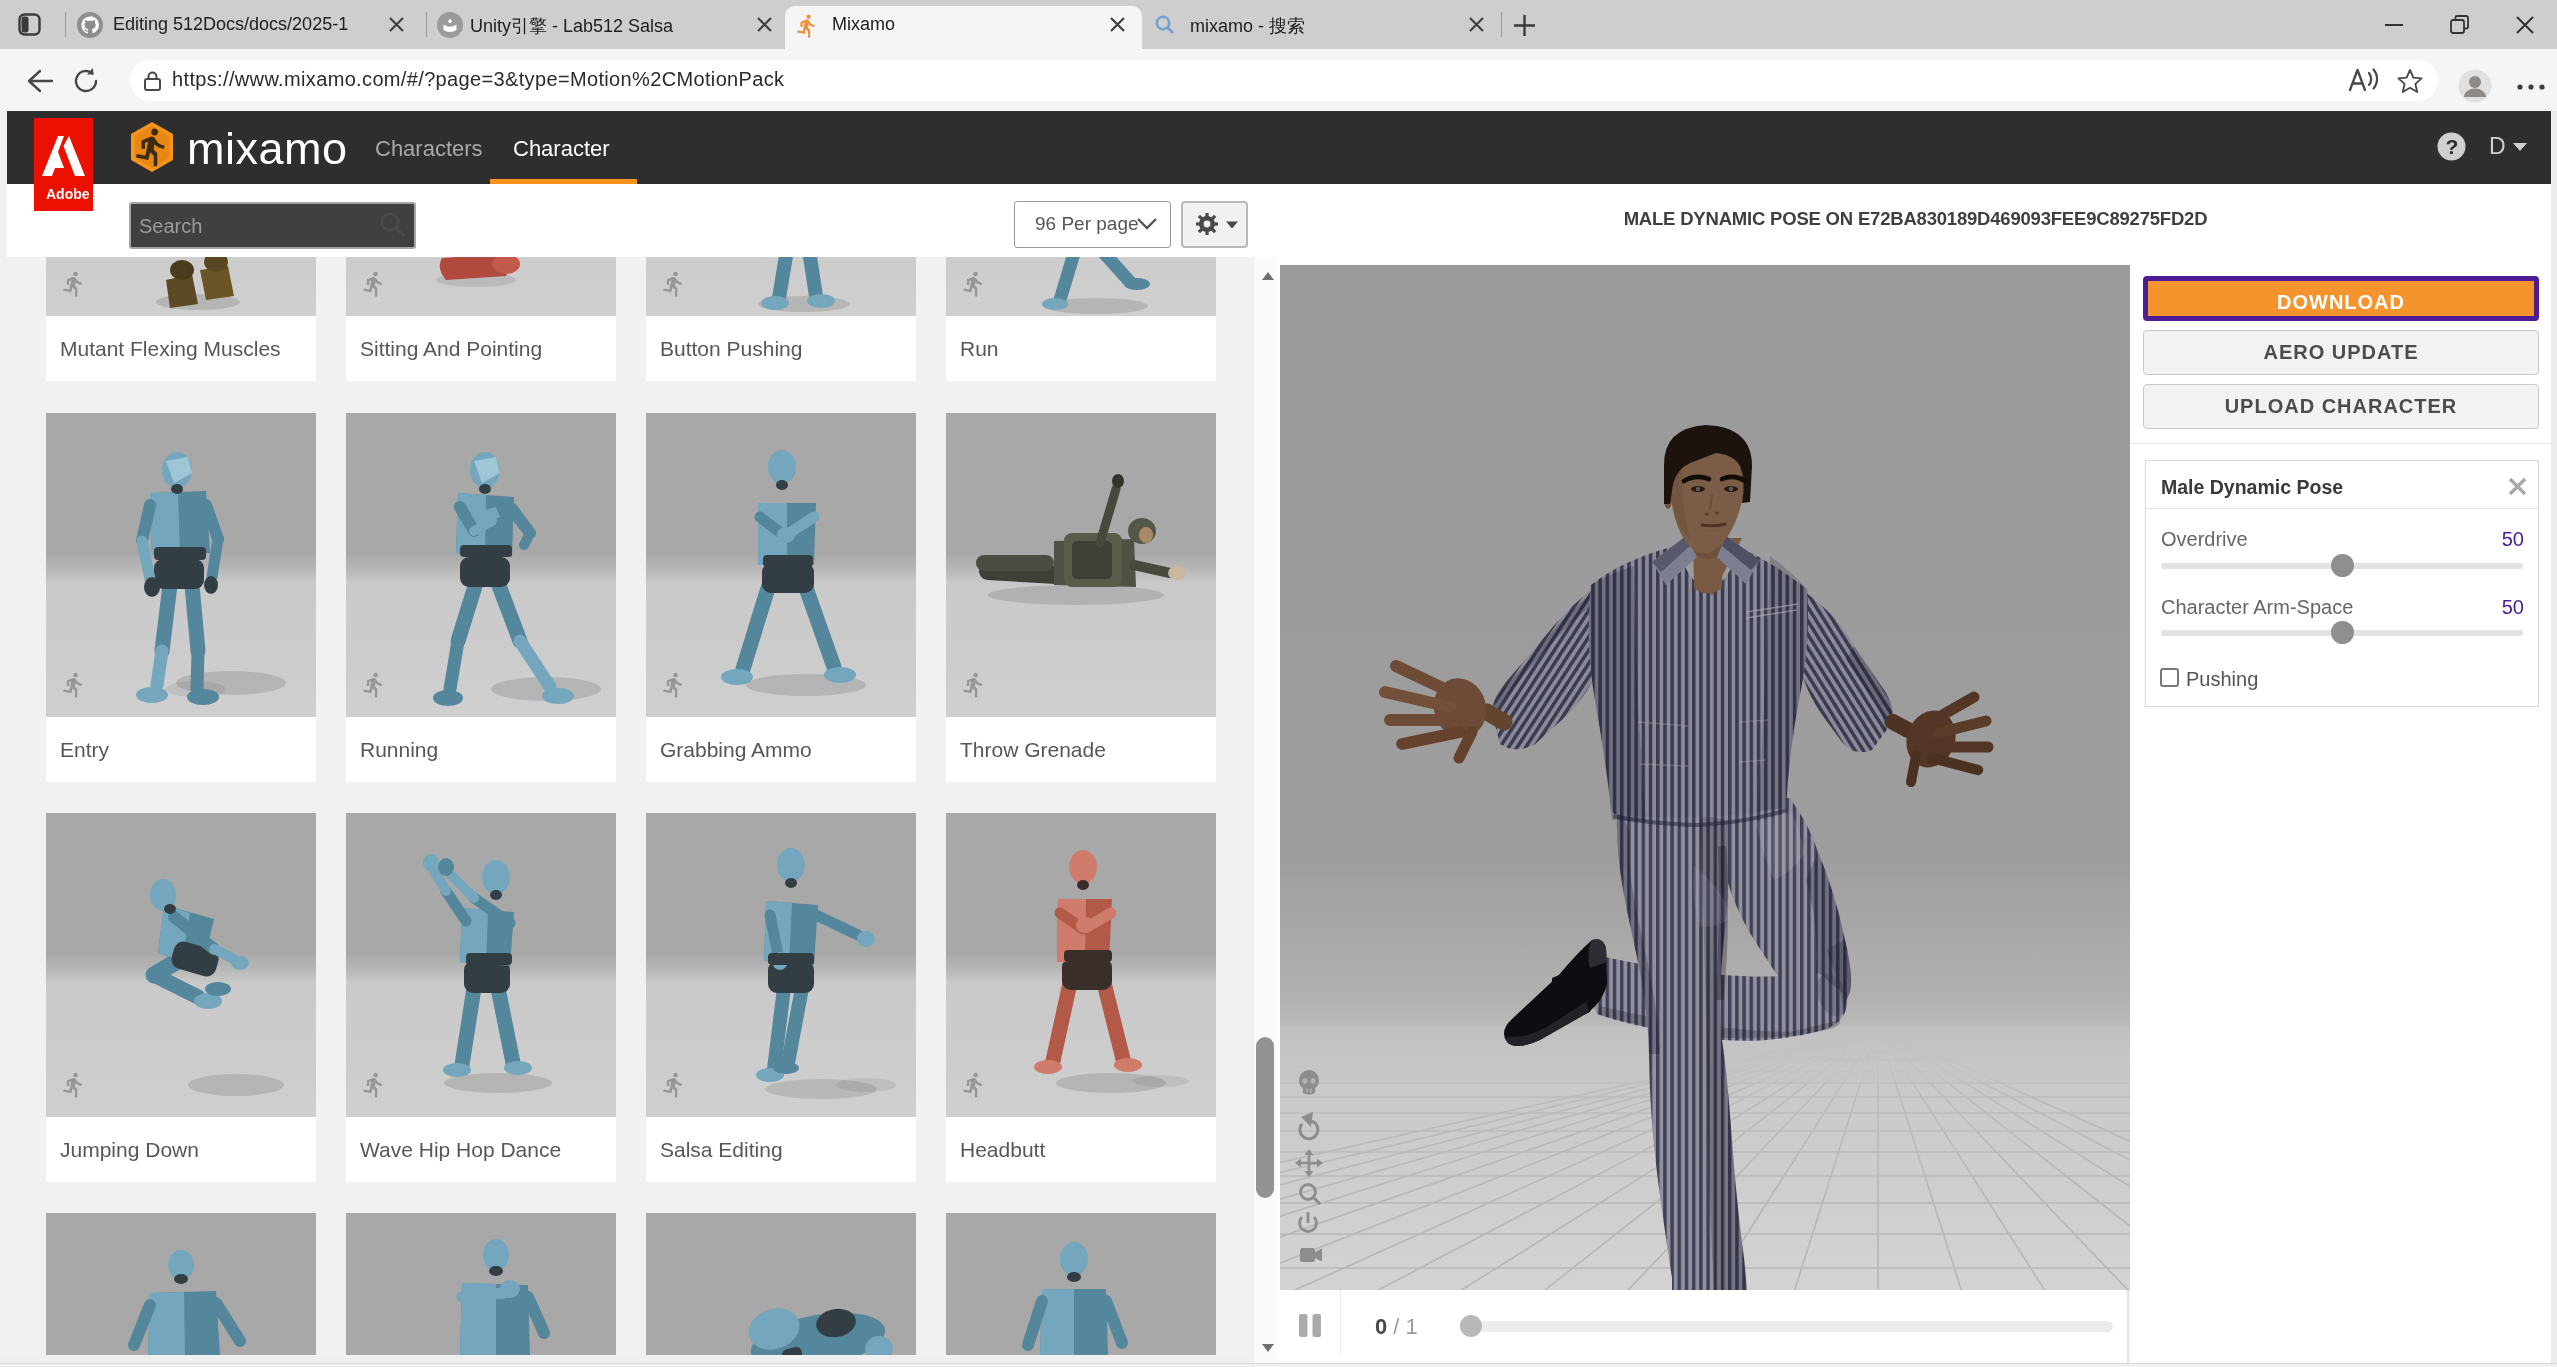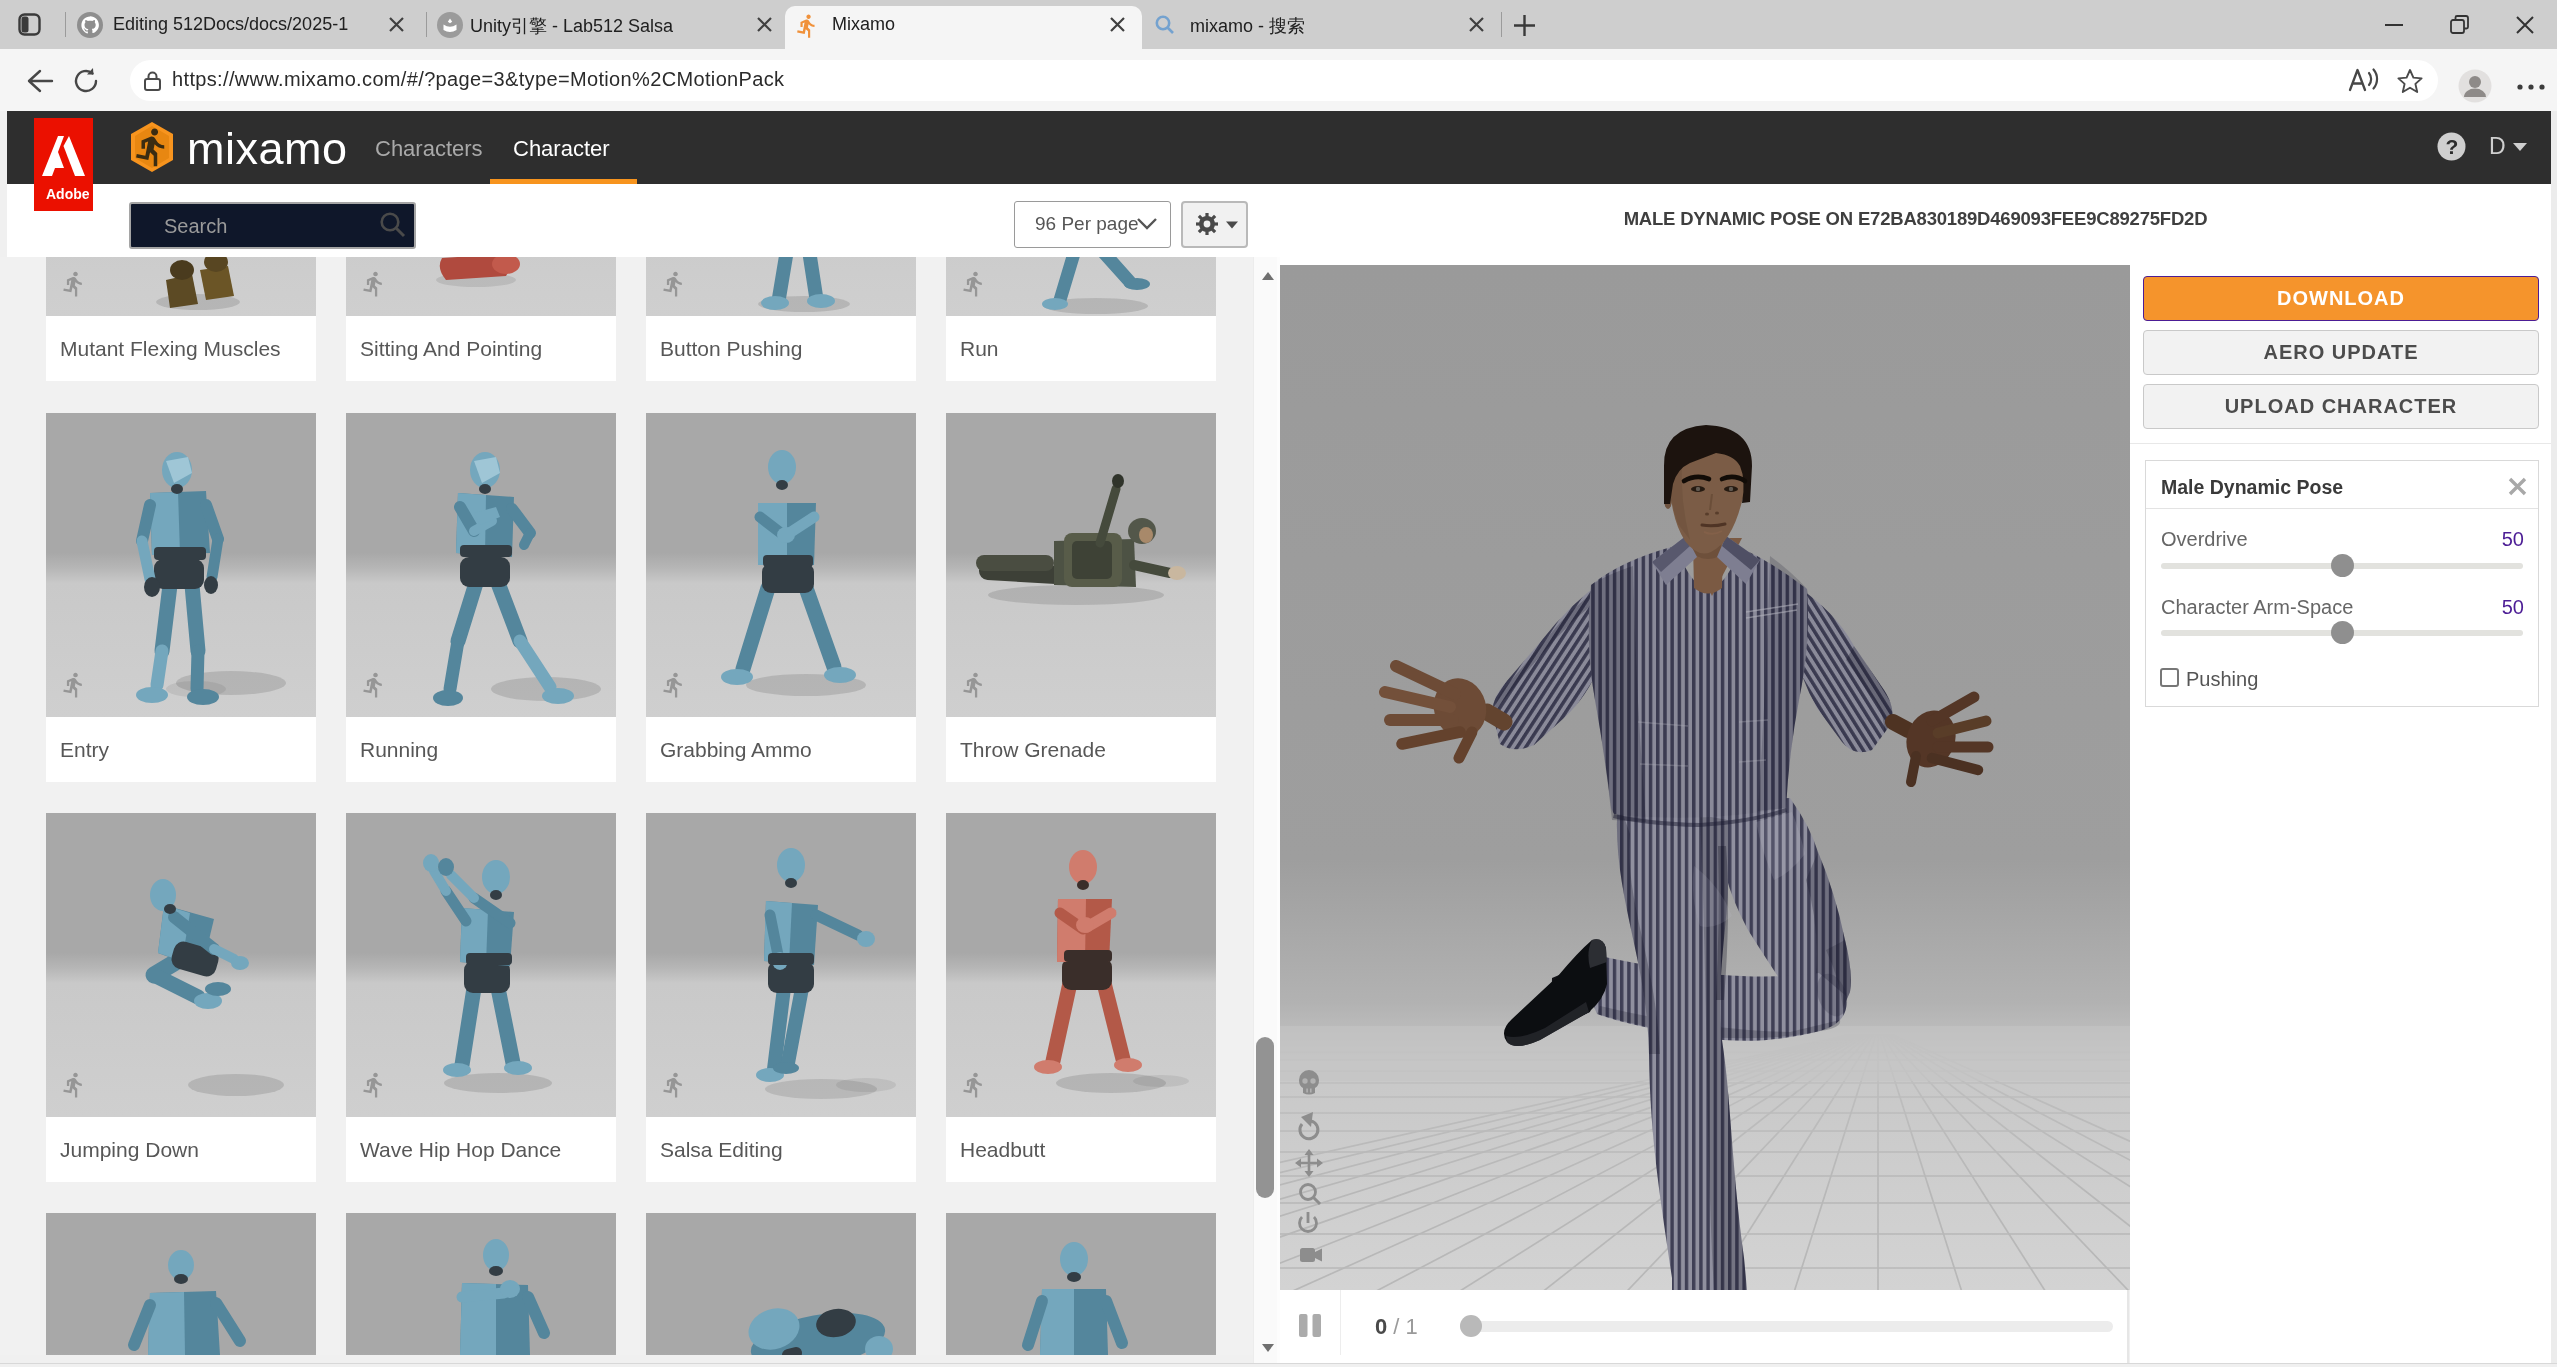--- a/index.html
+++ b/index.html
@@ -24,40 +24,40 @@
  color:#3f3f3f;letter-spacing:-0.2px}
 #player{left:1280px;top:1290px;width:849px;height:73px;background:#fff;border-right:2px solid #e6e6e6}
 #psep{left:1340px;top:1290px;width:1px;height:65px;background:#ededed}
 #ptrack{left:1460px;top:1321px;width:653px;height:11px;background:#ececec;border-radius:6px}
 #pthumb{left:1460px;top:1315px;width:22px;height:22px;background:#b9b9b9;border-radius:50%}
 #ptime{left:1375px;top:1314px;font-size:22px;color:#9a9a9a}
 #rpanel{left:2130px;top:265px;width:421px;height:1098px;background:#fff}
 .rbtn{position:absolute;left:2143px;width:396px;height:45px;border-radius:4px;
  font-size:20px;font-weight:bold;letter-spacing:1px;text-align:center;line-height:43px;color:#4c4c4c;
  background:#f2f2f2;border:1px solid #c9c9c9}
-#dlbtn{top:276px;background:#f5942c;border:1px solid #4c1d95;color:#fff}
+#dlbtn{top:276px;background:#f5942c;border:5px solid #4c1d95;color:#fff}
 #aerobtn{top:330px}
 #upbtn{top:384px}
 #rdiv{left:2130px;top:443px;width:421px;height:1px;background:#e8e8e8}
 #pose{left:2145px;top:460px;width:394px;height:247px;background:#fff;border:1px solid #d9d9d9}
 #posettl{left:2161px;top:476px;font-size:19.5px;font-weight:bold;color:#3a3a3a}
 #posediv{left:2146px;top:508px;width:392px;height:1px;background:#e3e3e3}
 .plab{position:absolute;font-size:20px;color:#666}
 .pval{position:absolute;font-size:20px;color:#4c1d95;width:40px;text-align:right}
 .ptrk{position:absolute;left:2161px;width:362px;height:6px;background:#e2e2de;border-radius:3px}
 .pth{position:absolute;width:23px;height:23px;border-radius:50%;background:#8f8f8f}
 #mirrorbox{left:2160px;top:668px;width:19px;height:19px;border:2px solid #777;border-radius:3px;background:#fff}
 #bstrip{left:0;top:1363px;width:2557px;height:4px;background:#f0f0f0;border-top:1px solid #d8d8d8}
 #rmargin{left:2551px;top:111px;width:6px;height:1252px;background:#ececec}
 .tabtxt{position:absolute;top:14px;font-size:18px;color:#202020;white-space:nowrap;overflow:hidden}
 .tsep{position:absolute;top:12px;width:1px;height:25px;background:#9b9b9b}
 #activetab{left:785px;top:6px;width:357px;height:43px;background:#f5f5f5;border-radius:10px 10px 0 0}
 #url{left:172px;top:68px;font-size:20px;color:#2b2b2b;letter-spacing:.35px}
-#searchinp{left:129px;top:202px;width:287px;height:47px;border:2px solid #a5a5a5;border-radius:3px;background:#0f172a;
- font-size:20px;color:#9a9a9a;line-height:44px;padding-left:33px}
+#searchinp{left:129px;top:202px;width:287px;height:47px;border:2px solid #a5a5a5;border-radius:3px;background:#404040;
+ font-size:20px;color:#9a9a9a;line-height:44px;padding-left:8px}
 #pagesel{left:1014px;top:201px;width:157px;height:47px;border:1.5px solid #9a9a9a;border-radius:3px;background:#fff;
  font-size:19px;color:#555;line-height:44px;padding-left:20px}
 #gearbtn{left:1181px;top:201px;width:67px;height:47px;border:2px solid #b9b9b9;border-radius:4px;background:#f1f1f1}
 #adobe{left:34px;top:118px;width:59px;height:93px;background:#eb1000}
 #mixlogo{left:187px;top:123px;font-size:45px;color:#fff;letter-spacing:.5px}
 .nav{position:absolute;top:136px;font-size:22px}
 #navund{left:490px;top:179px;width:147px;height:5px;background:#f7941e}
 </style></head><body>
 <div class="abs" id="tabbar"></div>
 <div class="abs" id="addr"></div>

